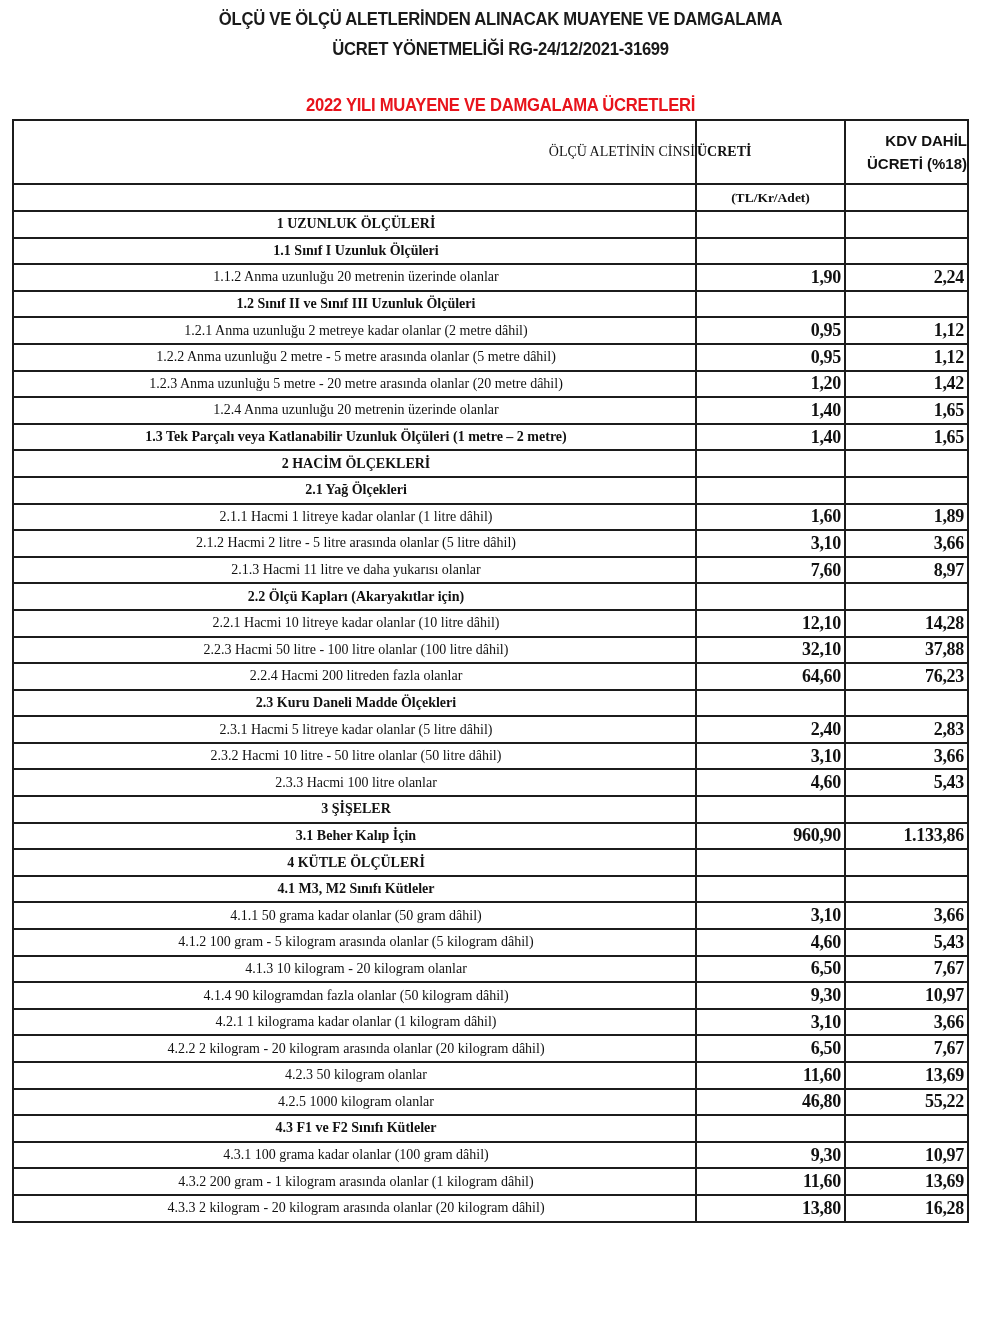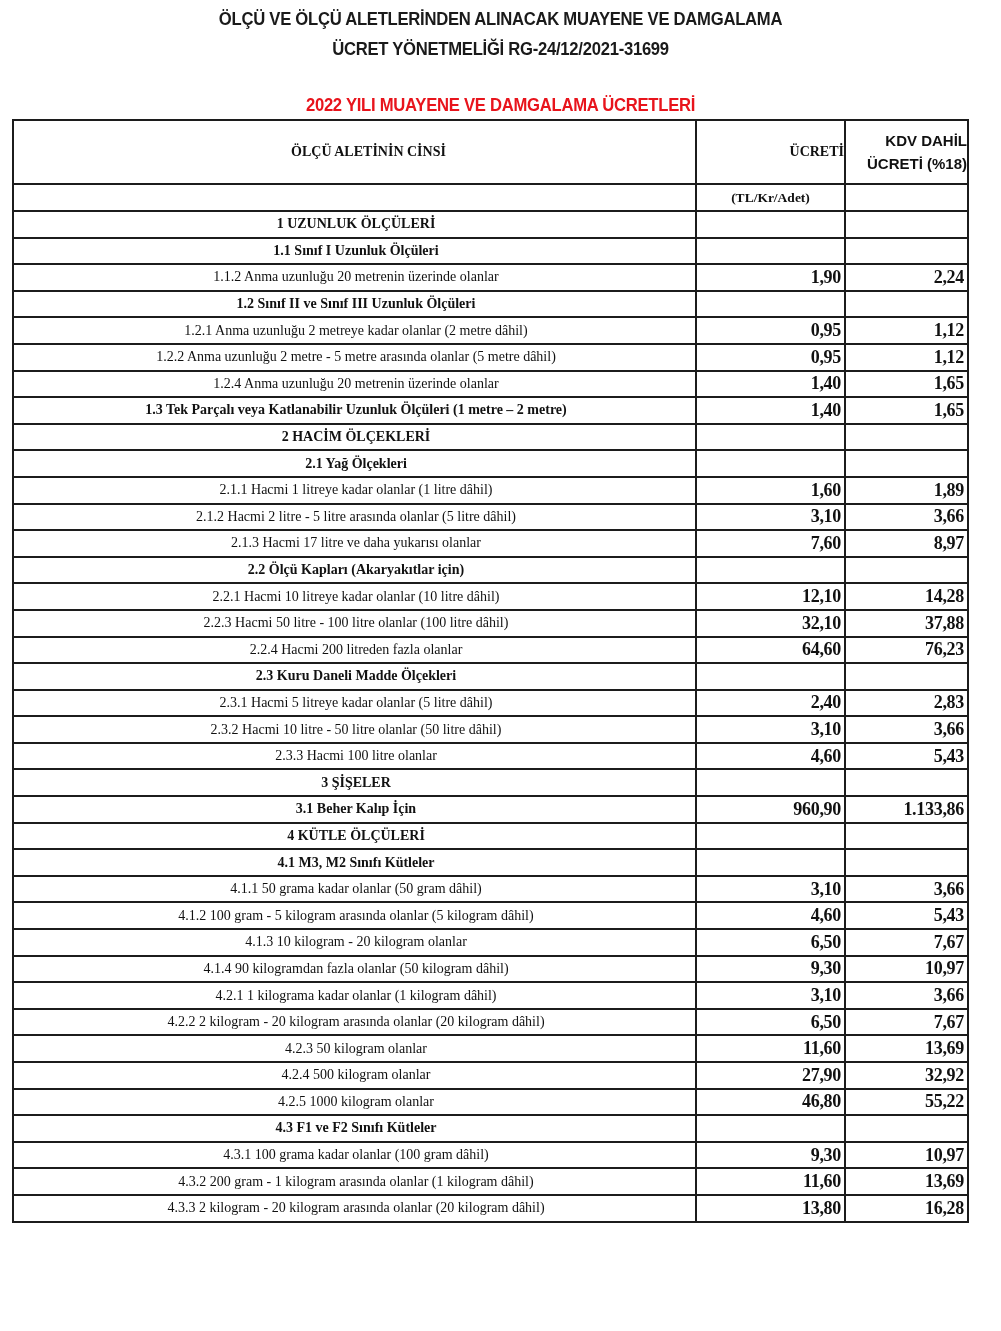--- a/index.html
+++ b/index.html
@@ -22,22 +22,22 @@
     width: 955px;
     font-family: "Liberation Serif", serif; color: #111;
   }
   table.fees col.c1 { width: 683px; }
   table.fees col.c2 { width: 149px; }
   table.fees col.c3 { width: 123px; }
   table.fees td, table.fees th {
     border: 2px solid #1c1c1c; padding: 0; overflow: hidden; white-space: nowrap;
   }
   tr.hdr { height: 64px; }
-  tr.hdr th.name { text-align: center; padding-left: 28px; font-size: 14px; font-weight: bold; }
-  tr.hdr th.price { text-align: right; font-size: 14px; font-weight: bold; padding-left: 24px; }
+  tr.hdr th.name { text-align: right; padding-left: 28px; font-size: 14px; font-weight: normal; }
+  tr.hdr th.price { text-align: left; font-size: 14px; font-weight: bold; }
   tr.hdr th.kdv {
     text-align: right; font-family: "Liberation Sans", sans-serif;
     font-size: 15px; font-weight: bold; line-height: 23px;
   }
   tr.unit { height: 27px; margin-left: 40px; }
   tr.unit td.u { text-align: center; font-size: 13.5px; font-weight: bold; }
   tr.row { height: 26.6px; }
   tr.row td.desc { padding-left: 3px; font-size: 14px; text-align: center; }
   tr.row.bold td.desc { font-weight: bold; }
   tr.row td.num { text-align: right; padding-right: 3px; font-size: 18px; font-weight: bold; letter-spacing: -0.3px; }
@@ -95,20 +95,25 @@
         <td class="desc">1.2.1 Anma uzunluğu 2 metreye kadar olanlar (2 metre dâhil)</td>
         <td class="num">0,95</td>
         <td class="num">1,12</td>
       </tr>
       <tr class="row">
         <td class="desc">1.2.2 Anma uzunluğu 2 metre - 5 metre arasında olanlar (5 metre dâhil)</td>
         <td class="num">0,95</td>
         <td class="num">1,12</td>
       </tr>
       <tr class="row">
+        <td class="desc">1.2.3 Anma uzunluğu 5 metre - 20 metre arasında olanlar (20 metre dâhil)</td>
+        <td class="num">1,20</td>
+        <td class="num">1,42</td>
+      </tr>
+      <tr class="row">
         <td class="desc">1.2.4 Anma uzunluğu 20 metrenin üzerinde olanlar</td>
         <td class="num">1,40</td>
         <td class="num">1,65</td>
       </tr>
       <tr class="row bold">
         <td class="desc">1.3 Tek Parçalı veya Katlanabilir Uzunluk Ölçüleri (1 metre – 2 metre)</td>
         <td class="num">1,40</td>
         <td class="num">1,65</td>
       </tr>
       <tr class="row bold">
@@ -125,21 +130,21 @@
         <td class="desc">2.1.1 Hacmi 1 litreye kadar olanlar (1 litre dâhil)</td>
         <td class="num">1,60</td>
         <td class="num">1,89</td>
       </tr>
       <tr class="row">
         <td class="desc">2.1.2 Hacmi 2 litre - 5 litre arasında olanlar (5 litre dâhil)</td>
         <td class="num">3,10</td>
         <td class="num">3,66</td>
       </tr>
       <tr class="row">
-        <td class="desc">2.1.3 Hacmi 17 litre ve daha yukarısı olanlar</td>
+        <td class="desc">2.1.3 Hacmi 11 litre ve daha yukarısı olanlar</td>
         <td class="num">7,60</td>
         <td class="num">8,97</td>
       </tr>
       <tr class="row bold">
         <td class="desc">2.2 Ölçü Kapları (Akaryakıtlar için)</td>
         <td class="num"></td>
         <td class="num"></td>
       </tr>
       <tr class="row">
         <td class="desc">2.2.1 Hacmi 10 litreye kadar olanlar (10 litre dâhil)</td>
@@ -223,25 +228,20 @@
       </tr>
       <tr class="row">
         <td class="desc">4.2.2 2 kilogram - 20 kilogram arasında olanlar (20 kilogram dâhil)</td>
         <td class="num">6,50</td>
         <td class="num">7,67</td>
       </tr>
       <tr class="row">
         <td class="desc">4.2.3 50 kilogram olanlar</td>
         <td class="num">11,60</td>
         <td class="num">13,69</td>
-      </tr>
-      <tr class="row">
-        <td class="desc">4.2.4 500 kilogram olanlar</td>
-        <td class="num">27,90</td>
-        <td class="num">32,92</td>
       </tr>
       <tr class="row">
         <td class="desc">4.2.5 1000 kilogram olanlar</td>
         <td class="num">46,80</td>
         <td class="num">55,22</td>
       </tr>
       <tr class="row bold">
         <td class="desc">4.3 F1 ve F2 Sınıfı Kütleler</td>
         <td class="num"></td>
         <td class="num"></td>

